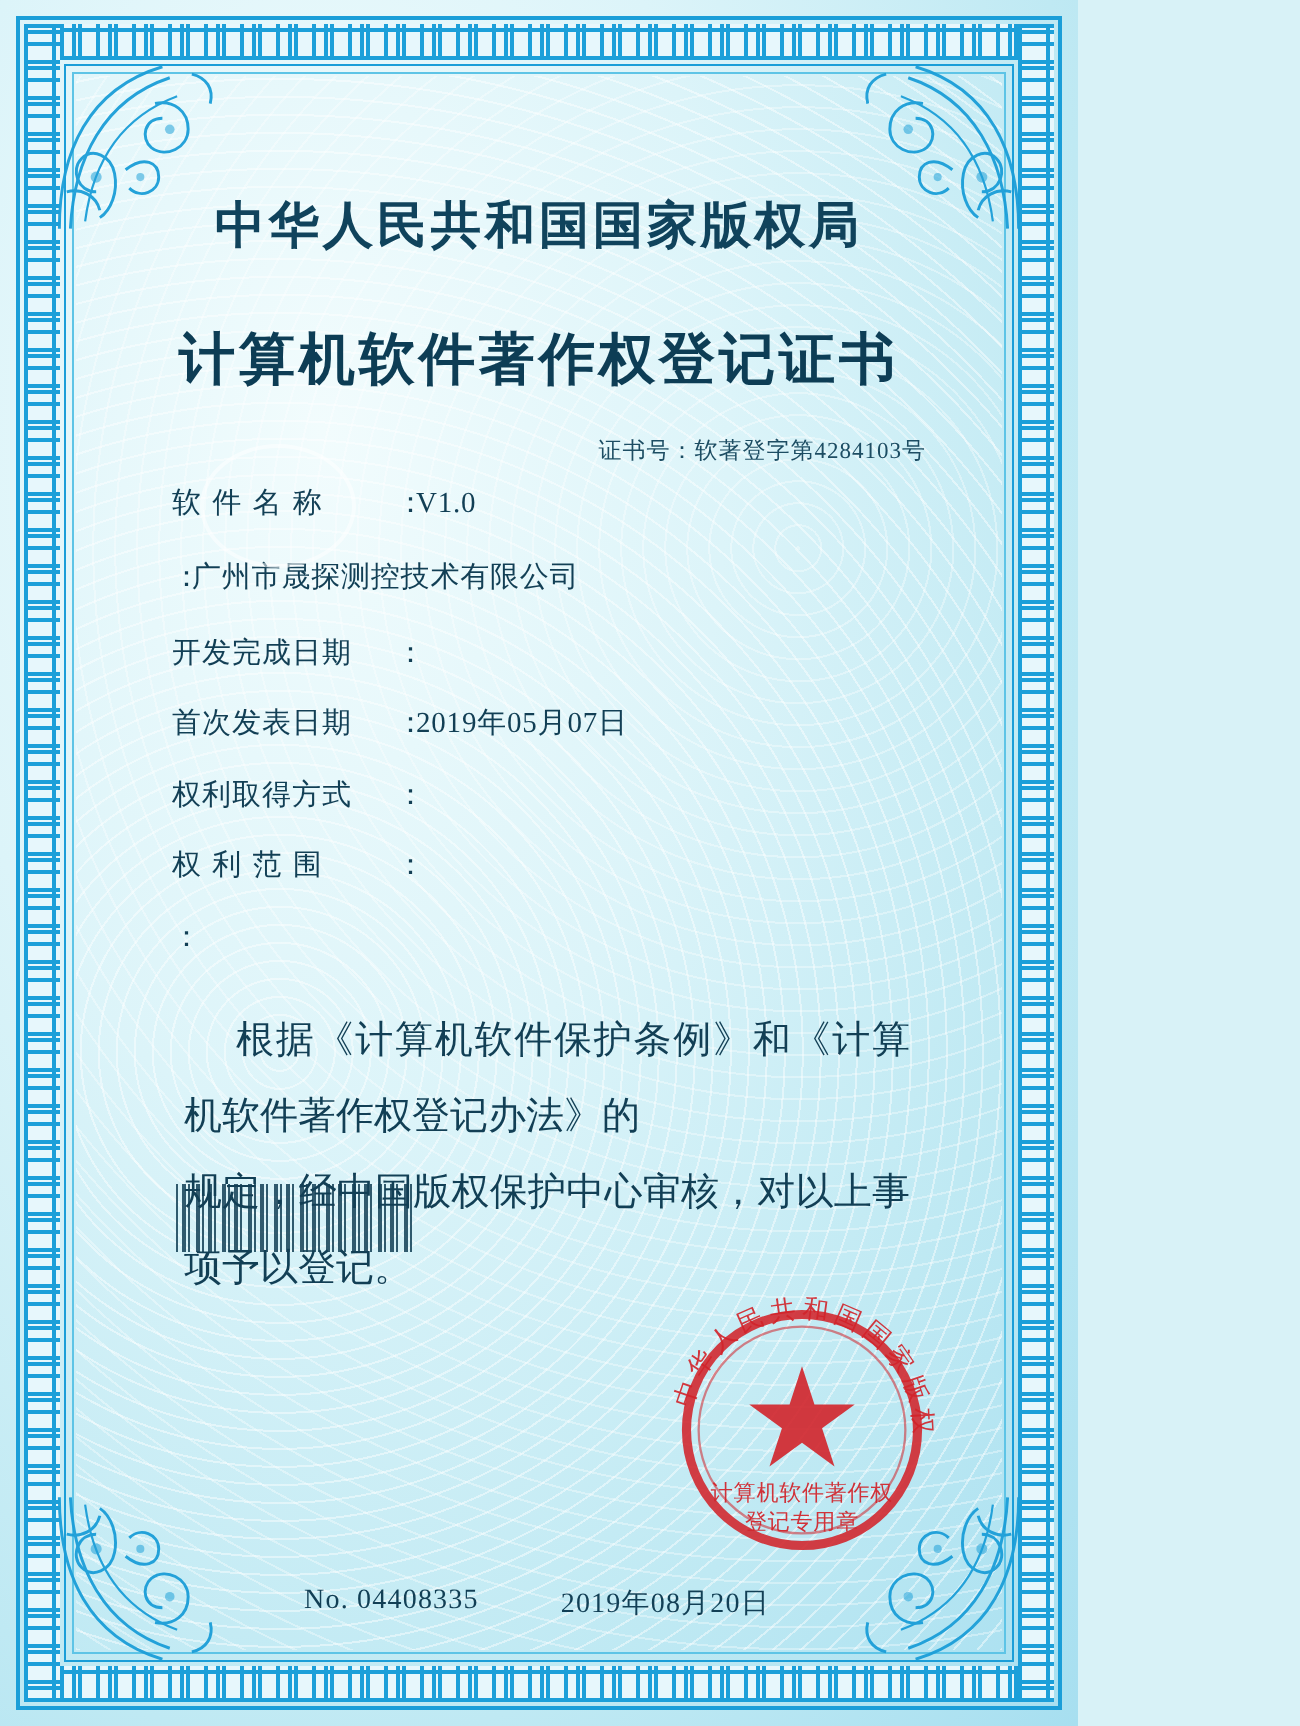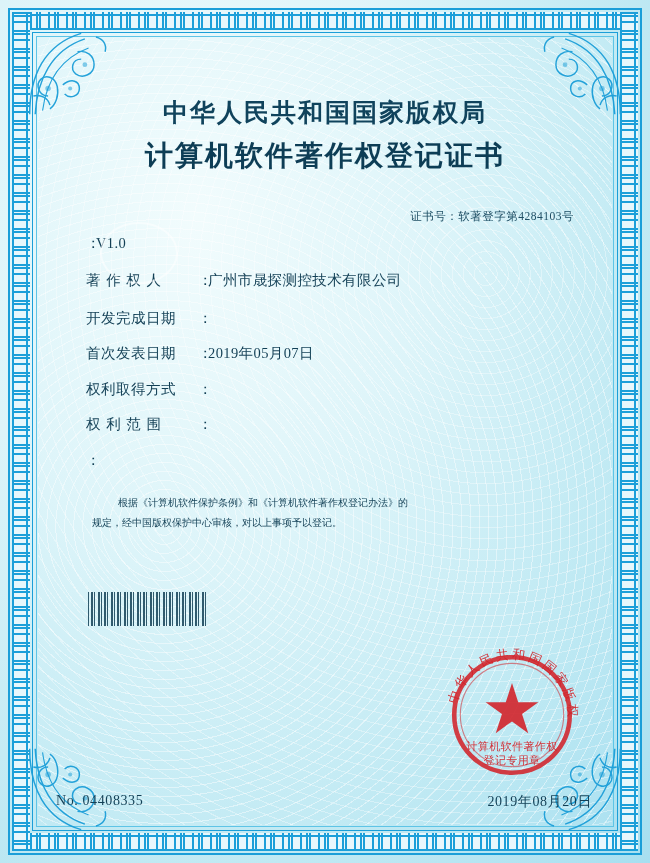--- a/index.html
+++ b/index.html
@@ -9,21 +9,21 @@
   body {
     width: 650px;
     height: 863px;
     font-family: "Liberation Serif", serif;
     background: #d8f2f7;
     overflow: hidden;
   }
 
   .certificate {
     position: relative;
-    width: 650px;
+    width: 539px;
     height: 863px;
     box-sizing: border-box;
     background:
       radial-gradient(ellipse at 30% 25%, #f2fcfd 0%, #dcf4f9 38%, #bfe9f3 72%, #a7dff0 100%);
   }
 
   
   .border-outer {
     position: absolute;
     left: 8px; top: 8px; right: 8px; bottom: 8px;
@@ -108,28 +108,28 @@
     font-weight: bold;
     margin-top: 52px;
   }
   .title2 {
     text-align: center;
     font-family: "Liberation Serif", serif;
     font-size: 28px;
     letter-spacing: 2px;
     color: #0d3d55;
     font-weight: bold;
-    margin-top: 8px;
+    margin-top: 32px;
   }
 
   .certno {
     text-align: right;
     font-size: 11.5px;
     color: #1d4d63;
-    margin-top: 34px;
+    margin-top: 19px;
     padding-right: 32px;
     letter-spacing: 0.5px;
   }
 
   .fields {
     margin-top: 8px;
     padding-left: 42px;
     padding-right: 34px;
   }
   .field {
@@ -157,21 +157,21 @@
   .field .val .line2 { display: block; }
   .lbl.sp3 { letter-spacing: 5.5px; }
   .lbl.sp1 { letter-spacing: 1px; }
 
   .field.tight { margin-bottom: 13px; }
 
   .para {
     margin-top: 22px;
     padding-left: 48px;
     padding-right: 40px;
-    font-size: 10px;
+    font-size: 19px;
     color: #123f55;
     line-height: 2.0;
     text-align: justify;
   }
   .para .indent { display: block; text-indent: 26px; }
 
   
   .barcode {
     position: absolute;
     left: 88px;
@@ -195,21 +195,21 @@
     height: 152px;
   }
   .seal svg { width: 100%; height: 100%; display: block; }
 
   .footer {
     position: absolute;
     left: 0; right: 0;
     bottom: 52px;
     padding: 0 52px 0 56px;
     display: flex;
-    justify-content: space-between;
+    justify-content: center;
     font-size: 14px;
     color: #123f55;
     letter-spacing: 0.6px;
   }
   .footer .no { font-family: "Liberation Serif", serif; }
   .footer .date { padding-right: 6px; margin-left: 41px; }
 
   
   .watermark {
     position: absolute;
@@ -320,28 +320,28 @@
 
     <div class="certno">
       <span>证书号：</span><span>软著登字第4284103号</span>
     </div>
 
     <div class="watermark"></div>
 
     <div class="fields">
 
       <div class="field">
+        <span class="lbl sp1">软 件 名 称</span>
         <span class="colon">：</span>
         <span class="val">
           <span class="line2">V1.0</span>
         </span>
       </div>
 
       <div class="field">
-        <span class="lbl sp1">著 作 权 人</span>
         <span class="colon">：</span>
         <span class="val">广州市晟探测控技术有限公司</span>
       </div>
 
       <div class="field tight">
         <span class="lbl">开发完成日期</span>
         <span class="colon">：</span>
       </div>
 
       <div class="field tight">

